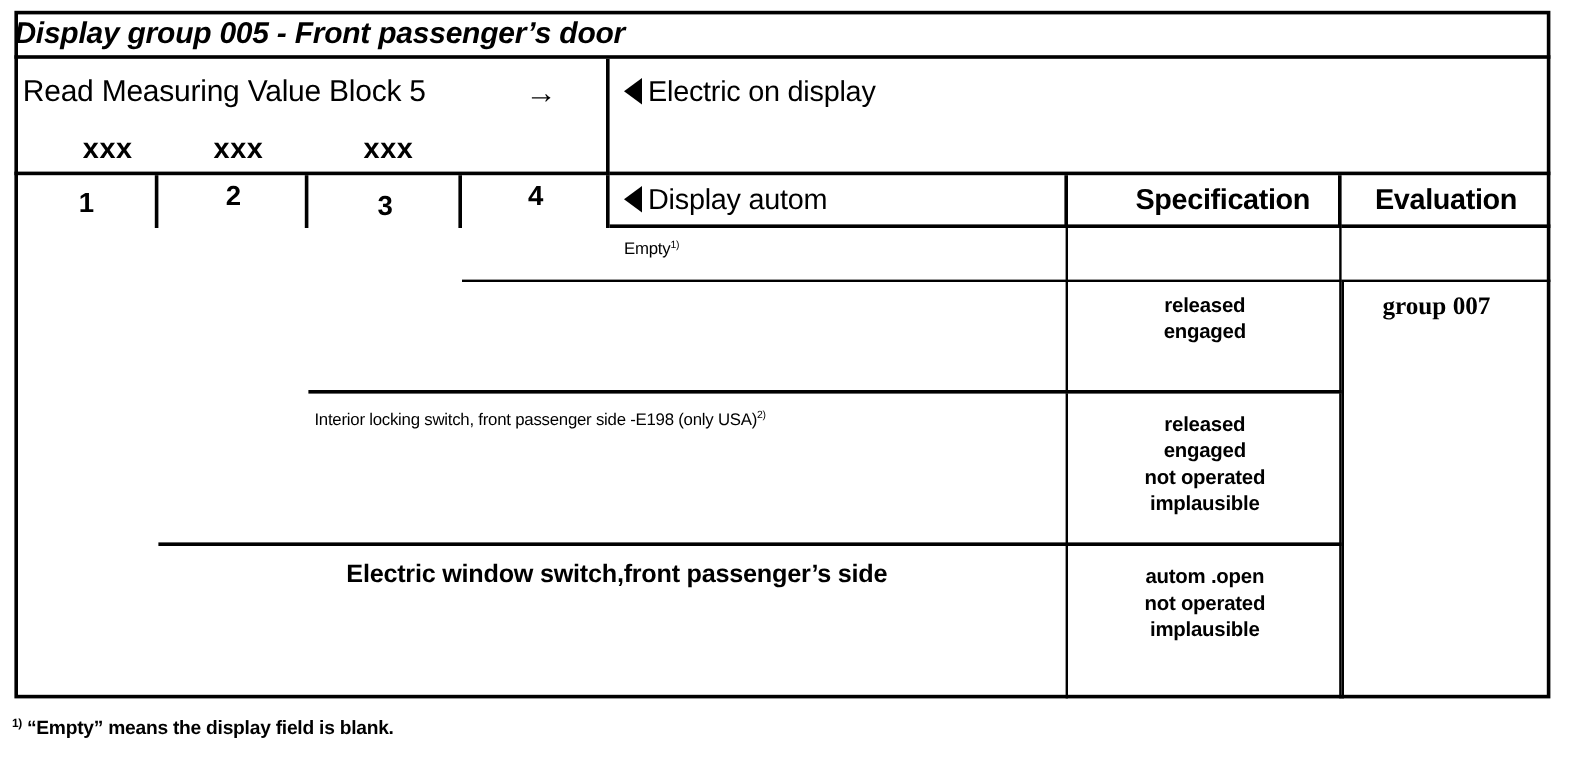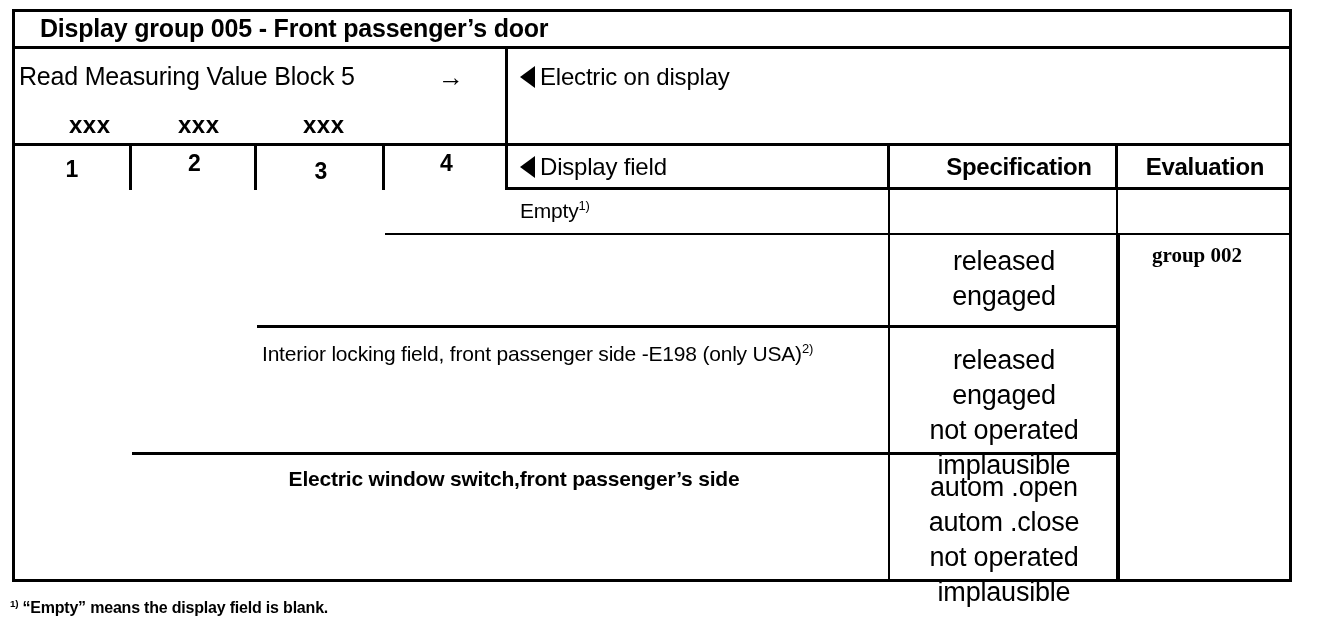--- a/index.html
+++ b/index.html
@@ -54,22 +54,22 @@
   }
 
   
   .t-title      { font-size: 25px; font-weight: bold; letter-spacing: -0.2px; }
   .t-read       { font-size: 25px; font-weight: normal; letter-spacing: -0.2px; text-align: center; }
   .t-xxx        { font-size: 24px; font-weight: bold; letter-spacing: 0.5px; }
   .t-num        { font-size: 23px; font-weight: bold; }
   .t-hdrlight   { font-size: 24px; font-weight: normal; letter-spacing: -0.2px; }
   .t-hdrbold    { font-size: 24px; font-weight: bold; letter-spacing: -0.3px; }
   .t-bodybold   { font-size: 21px; font-weight: bold; letter-spacing: -0.2px; }
-  .t-bodylight  { font-size: 21px; font-weight: normal; letter-spacing: -0.2px; }
-  .t-spec       { font-size: 27px; font-weight: normal; letter-spacing: -0.2px; }
+  .t-bodylight  { font-size: 14px; font-weight: normal; letter-spacing: -0.2px; }
+  .t-spec       { font-size: 17px; font-weight: bold; letter-spacing: -0.2px; }
   .t-eval       { font-family: "Liberation Serif", serif; font-size: 21px; font-weight: bold; }
   .t-foot       { font-size: 16px; font-weight: bold; letter-spacing: -0.2px; }
 
   .arrow-left {
     display: inline-block;
     width: 0; height: 0;
     border-top: 11px solid transparent;
     border-bottom: 11px solid transparent;
     border-right: 15px solid #000;
     vertical-align: -3px;
@@ -103,21 +103,21 @@
   }
 </style>
 </head>
 <body>
 
 <div id="page">
 
   <div class="frame"></div>
 
   <div class="cell bb" style="left:12px; top:9px; width:1280px; height:40px;"></div>
-  <div class="txt t-title" style="left:40px; top:16px;">Display group 005 - Front passenger’s door</div>
+  <div class="txt t-title" style="left:12px; top:16px;font-style:italic;">Display group 005 - Front passenger’s door</div>
 
   <div class="cell br bb" style="left:12px; top:49px; width:496px; height:97px;"></div>
   <div class="txt t-read" style="left:19px; top:64px;">Read Measuring Value Block 5</div>
   <div class="txt arrow-right" style="left:438px; top:64px;">→</div>
 
   <div class="txt t-xxx" style="left:69px; top:113px;">xxx</div>
   <div class="txt t-xxx" style="left:178px; top:113px;">xxx</div>
   <div class="txt t-xxx" style="left:303px; top:113px;">xxx</div>
 
   <div class="cell bb" style="left:508px; top:49px; width:784px; height:97px;"></div>
@@ -132,21 +132,21 @@
   <div class="txt t-num center" style="left:132px; top:152px; width:125px;">2</div>
 
   <div class="cell br" style="left:257px; top:146px; width:128px; height:44px;"></div>
   <div class="txt t-num center" style="left:257px; top:160px; width:128px;">3</div>
 
   <div class="cell br" style="left:385px; top:146px; width:123px; height:44px;"></div>
   <div class="txt t-num center" style="left:385px; top:152px; width:123px;">4</div>
 
   <div class="cell bb br" style="left:508px; top:146px; width:382px; height:44px;"></div>
   <div class="txt t-hdrlight" style="left:520px; top:155px;">
-    <span class="arrow-left"></span><span>Display field</span>
+    <span class="arrow-left"></span><span>Display autom</span>
   </div>
 
   <div class="cell bb br" style="left:890px; top:146px; width:228px; height:44px;"></div>
   <div class="txt t-hdrbold center" style="left:890px; top:155px; width:258px;">Specification</div>
 
   <div class="cell bb" style="left:1118px; top:146px; width:174px; height:44px;"></div>
   <div class="txt t-hdrbold center" style="left:1118px; top:155px; width:174px;">Evaluation</div>
 
   <div class="cell bb2 br2" style="left:385px; top:190px; width:505px; height:45px;"></div>
   <div class="txt t-bodylight" style="left:520px; top:200px;"><span>Empty</span><sup class="fn">1)</sup></div>
@@ -155,40 +155,39 @@
   <div class="cell bb2" style="left:1118px; top:190px; width:174px; height:45px;"></div>
 
   <div class="cell bb br2" style="left:257px; top:235px; width:633px; height:93px;"></div>
 
   <div class="cell bb br2" style="left:890px; top:235px; width:228px; height:93px;"></div>
   <div class="spec-stack t-spec" style="left:890px; top:244px; width:228px;">
     <div>released</div>
     <div>engaged</div>
   </div>
 
-  <div class="txt t-eval" style="left:1152px; top:245px;">group 002</div>
+  <div class="txt t-eval" style="left:1152px; top:245px;">group 007</div>
 
   <div class="cell bb br2" style="left:132px; top:328px; width:758px; height:127px;"></div>
-  <div class="wrapbox t-bodylight" style="left:262px; top:341px; width:618px;"><span>Interior locking field, front passenger side -E198 (only USA)</span><sup class="fn">2)</sup></div>
+  <div class="wrapbox t-bodylight" style="left:262px; top:341px; width:618px;"><span>Interior locking switch, front passenger side -E198 (only USA)</span><sup class="fn">2)</sup></div>
 
   <div class="cell bb br2" style="left:890px; top:328px; width:228px; height:127px;"></div>
   <div class="spec-stack t-spec" style="left:890px; top:343px; width:228px;">
     <div>released</div>
     <div>engaged</div>
     <div>not operated</div>
     <div>implausible</div>
   </div>
 
   <div class="cell br2" style="left:12px; top:455px; width:878px; height:127px;"></div>
   <div class="txt t-bodybold center" style="left:140px; top:468px; width:748px;">Electric window switch,front passenger’s side</div>
 
   <div class="cell br2" style="left:890px; top:455px; width:228px; height:127px;"></div>
   <div class="spec-stack t-spec" style="left:890px; top:470px; width:228px;">
     <div>autom .open</div>
-    <div>autom .close</div>
     <div>not operated</div>
     <div>implausible</div>
   </div>
 
   <div class="cell bl2" style="left:1118px; top:235px; width:174px; height:347px;"></div>
 
   <div class="txt t-foot" style="left:10px; top:600px;"><sup class="fn">1)</sup><span style="margin-left:4px;">“Empty” means the display field is blank.</span></div>
 
 </div>
 

